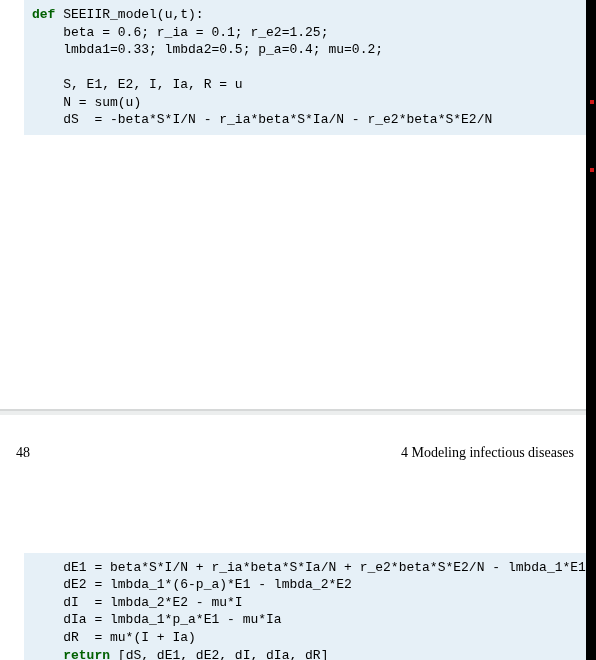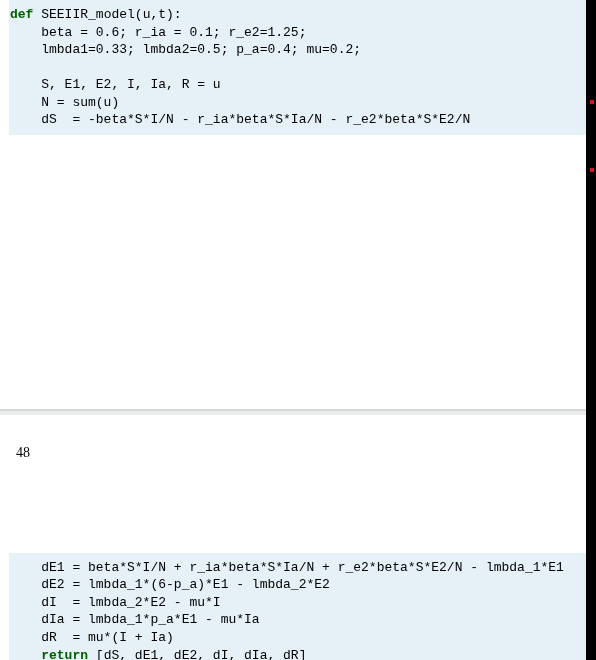--- a/index.html
+++ b/index.html
@@ -28,22 +28,22 @@
     background: #000;
   }
   .code-block {
     font-family: "Courier New", Courier, monospace;
     font-size: 13px;
     line-height: 1.35;
     background: #e6f0f7;
     white-space: pre;
     color: #000;
     box-sizing: border-box;
-    padding: 6px 0 6px 1px;
-    margin: 0 10px 0 9px;
+    padding: 6px 0 6px 8px;
+    margin: 0 10px 0 24px;
   }
   .code-block .kw { color: #006000; font-weight: bold; }
   .gap-band {
     height: 4px;
     background: #eceeee;
     margin: 0;
   }
   .page-gap-wrap {
     border-top: 2px solid #d6d8d8;
   }
@@ -77,20 +77,21 @@
 <span>    S, E1, E2, I, Ia, R = u</span>
 <span>    N = sum(u)</span>
 <span>    dS  = -beta*S*I/N - r_ia*beta*S*Ia/N - r_e2*beta*S*E2/N</span></div>
 
   <div style="height:274px;background:#ffffff"></div>
 
   <div class="gap-band page-gap-wrap"></div>
 
   <div class="header-row">
     <span>48</span>
+    <span>4  Modeling infectious diseases</span>
   </div>
 
   <div style="height:74px;background:#ffffff"></div>
 
   <div class="code-block"><span>    dE1 = beta*S*I/N + r_ia*beta*S*Ia/N + r_e2*beta*S*E2/N - lmbda_1*E1</span>
 <span>    dE2 = lmbda_1*(6-p_a)*E1 - lmbda_2*E2</span>
 <span>    dI  = lmbda_2*E2 - mu*I</span>
 <span>    dIa = lmbda_1*p_a*E1 - mu*Ia</span>
 <span>    dR  = mu*(I + Ia)</span>
 <span>    </span><span class="kw">return </span><span>[dS, dE1, dE2, dI, dIa, dR]</span></div>

